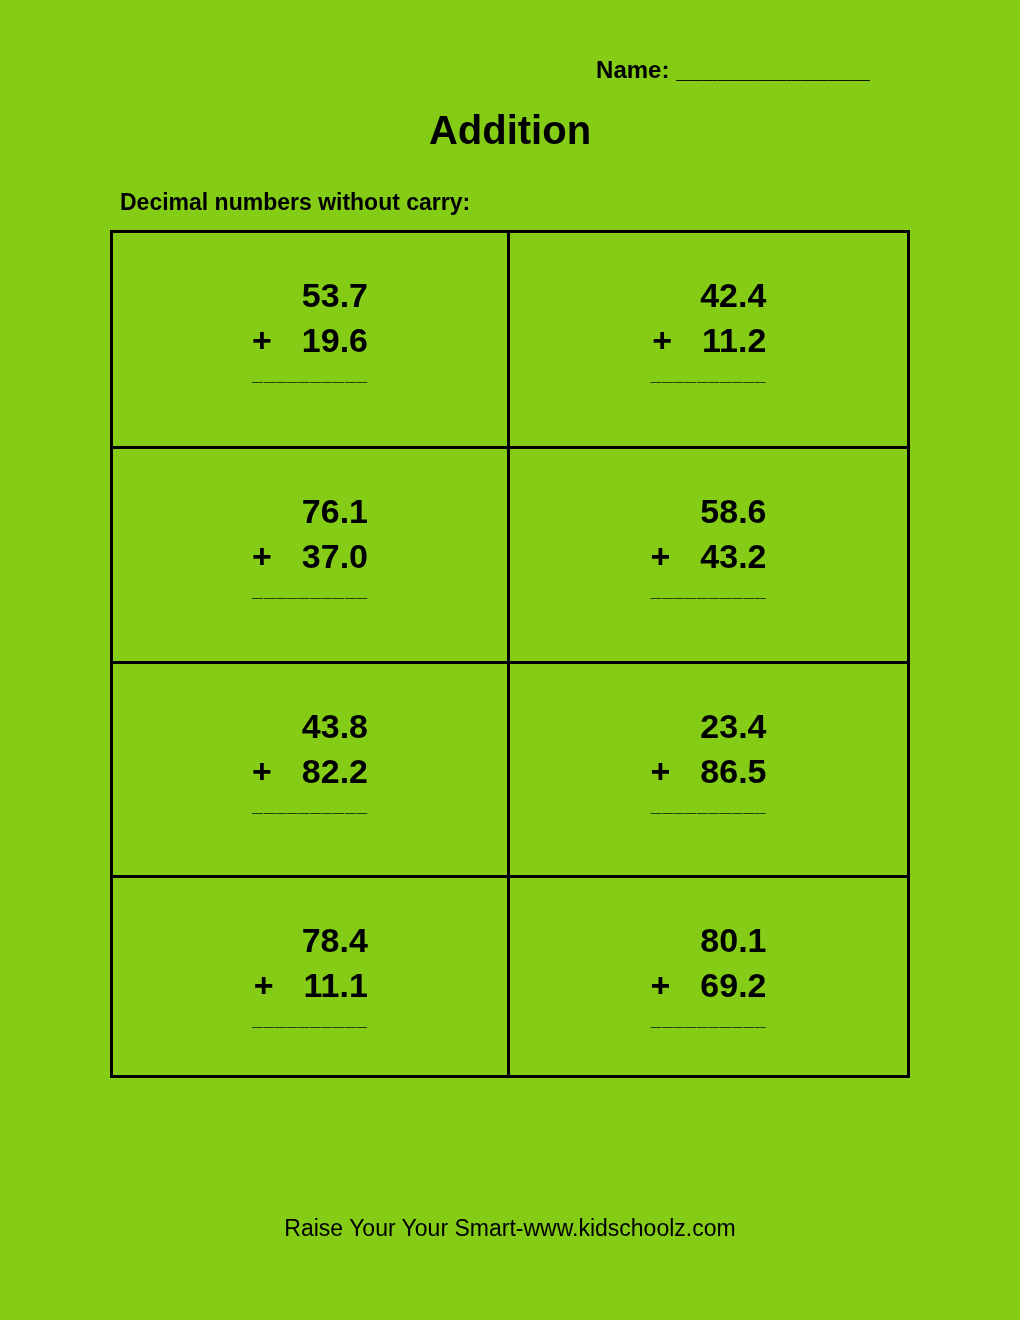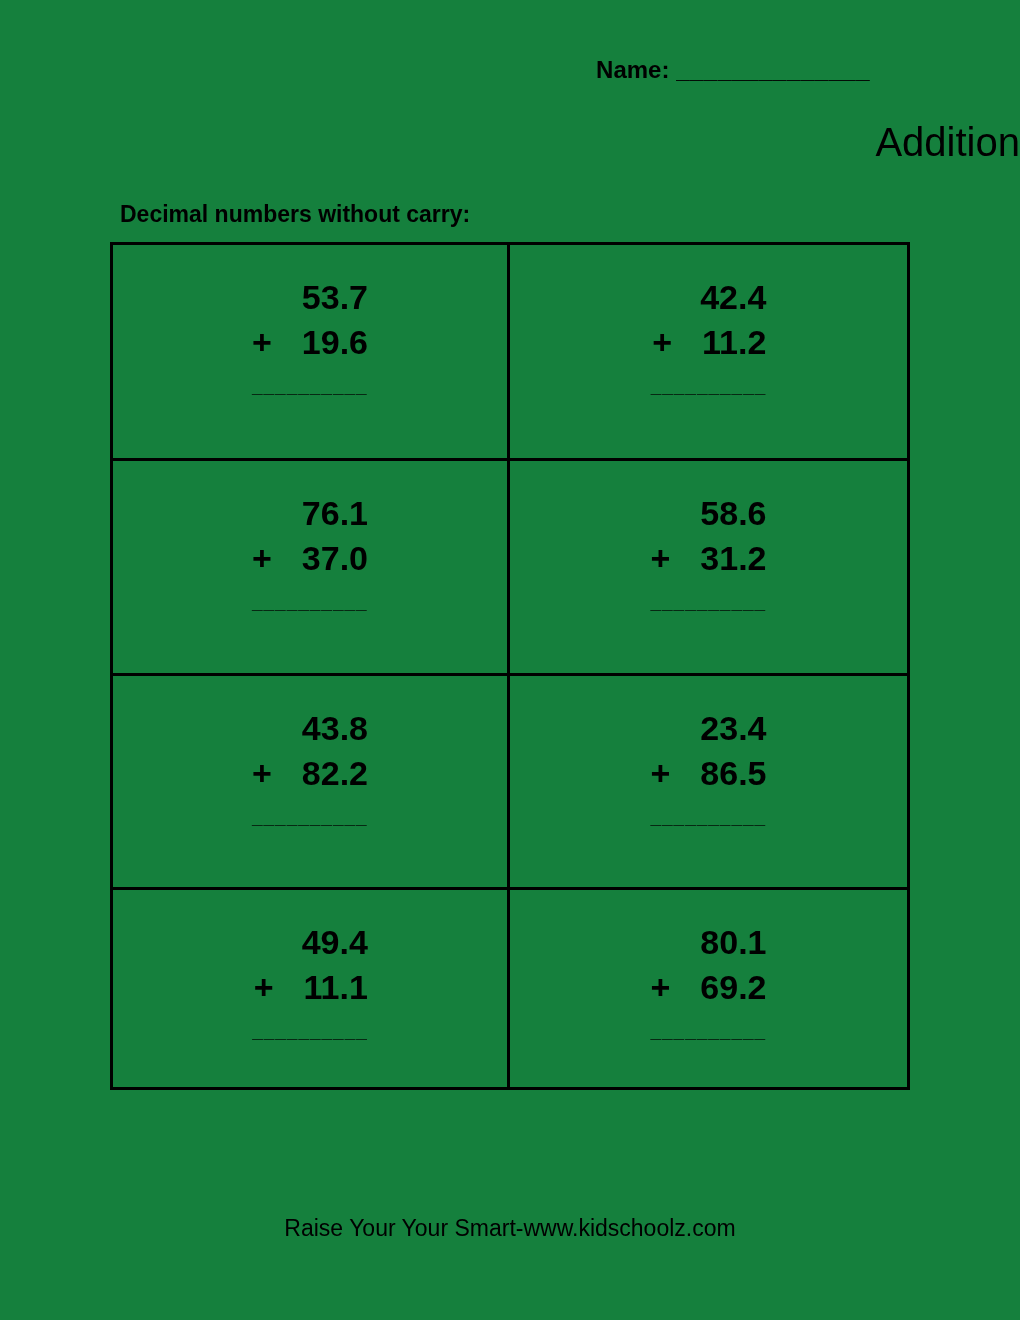--- a/index.html
+++ b/index.html
@@ -3,42 +3,42 @@
 <meta charset="utf-8">
 <style>
   * { margin: 0; padding: 0; box-sizing: border-box; }
   html, body {
     width: 1020px; height: 1320px;
     background: #ffffff;
     font-family: "Liberation Sans", sans-serif;
     color: #000000;
     overflow: hidden;
   }
-  .page { position: relative; width: 1020px; height: 1320px; background: #15803d; }
+  .page { position: relative; width: 1020px; height: 1320px; background: #84cc16; }
 
   
   .name-row {
     padding-top: 56px;
     padding-right: 150px;
     text-align: right;
     font-size: 24px;
     font-weight: bold;
     white-space: nowrap;
   }
   .name-line {
     font-weight: bold;
     letter-spacing: 0.5px;
   }
 
   
   .title {
-    margin-top: 36px;
-    text-align: right;
+    margin-top: 24px;
+    text-align: center;
     font-size: 40px;
-    font-weight: normal;
+    font-weight: bold;
   }
 
   
   .subtitle {
     margin: 36px 0 14px 120px;
     font-size: 23px;
     font-weight: bold;
   }
 
   
@@ -48,39 +48,39 @@
     border: 3px solid #000000;
     display: grid;
     grid-template-columns: 1fr 1fr;
     grid-template-rows: 216px 215px 214px 197px;
   }
   .cell {
     border-right: 3px solid #000000;
     border-bottom: 3px solid #000000;
     display: flex;
     justify-content: center;
-    padding-top: 30px;
+    padding-top: 40px;
   }
   .cell:nth-child(2n) { border-right: none; }
   .cell:nth-child(7), .cell:nth-child(8) { border-bottom: none; }
 
   .prob {
     display: inline-block;
     text-align: right;
     font-size: 34px;
     font-weight: bold;
     line-height: 45px;
   }
   .op { display: inline-block; margin-right: 30px; }
   .answer-line {
-    text-align: left;
+    text-align: right;
     font-size: 19px;
     font-weight: bold;
     line-height: 24px;
-    margin-top: 10px;
+    margin-top: 0;
     letter-spacing: 1px;
   }
 
   
   .footer {
     position: absolute;
     left: 0; right: 0;
     bottom: 78px;
     text-align: center;
     font-size: 23px;
@@ -130,21 +130,21 @@
           <span class="op">+</span><span>37.0</span>
         </div>
         <div class="answer-line">__________</div>
       </div>
     </div>
 
     <div class="cell">
       <div class="prob">
         <div>58.6</div>
         <div>
-          <span class="op">+</span><span>31.2</span>
+          <span class="op">+</span><span>43.2</span>
         </div>
         <div class="answer-line">__________</div>
       </div>
     </div>
 
     <div class="cell">
       <div class="prob">
         <div>43.8</div>
         <div>
           <span class="op">+</span><span>82.2</span>
@@ -158,21 +158,21 @@
         <div>23.4</div>
         <div>
           <span class="op">+</span><span>86.5</span>
         </div>
         <div class="answer-line">__________</div>
       </div>
     </div>
 
     <div class="cell">
       <div class="prob">
-        <div>49.4</div>
+        <div>78.4</div>
         <div>
           <span class="op">+</span><span>11.1</span>
         </div>
         <div class="answer-line">__________</div>
       </div>
     </div>
 
     <div class="cell">
       <div class="prob">
         <div>80.1</div>

